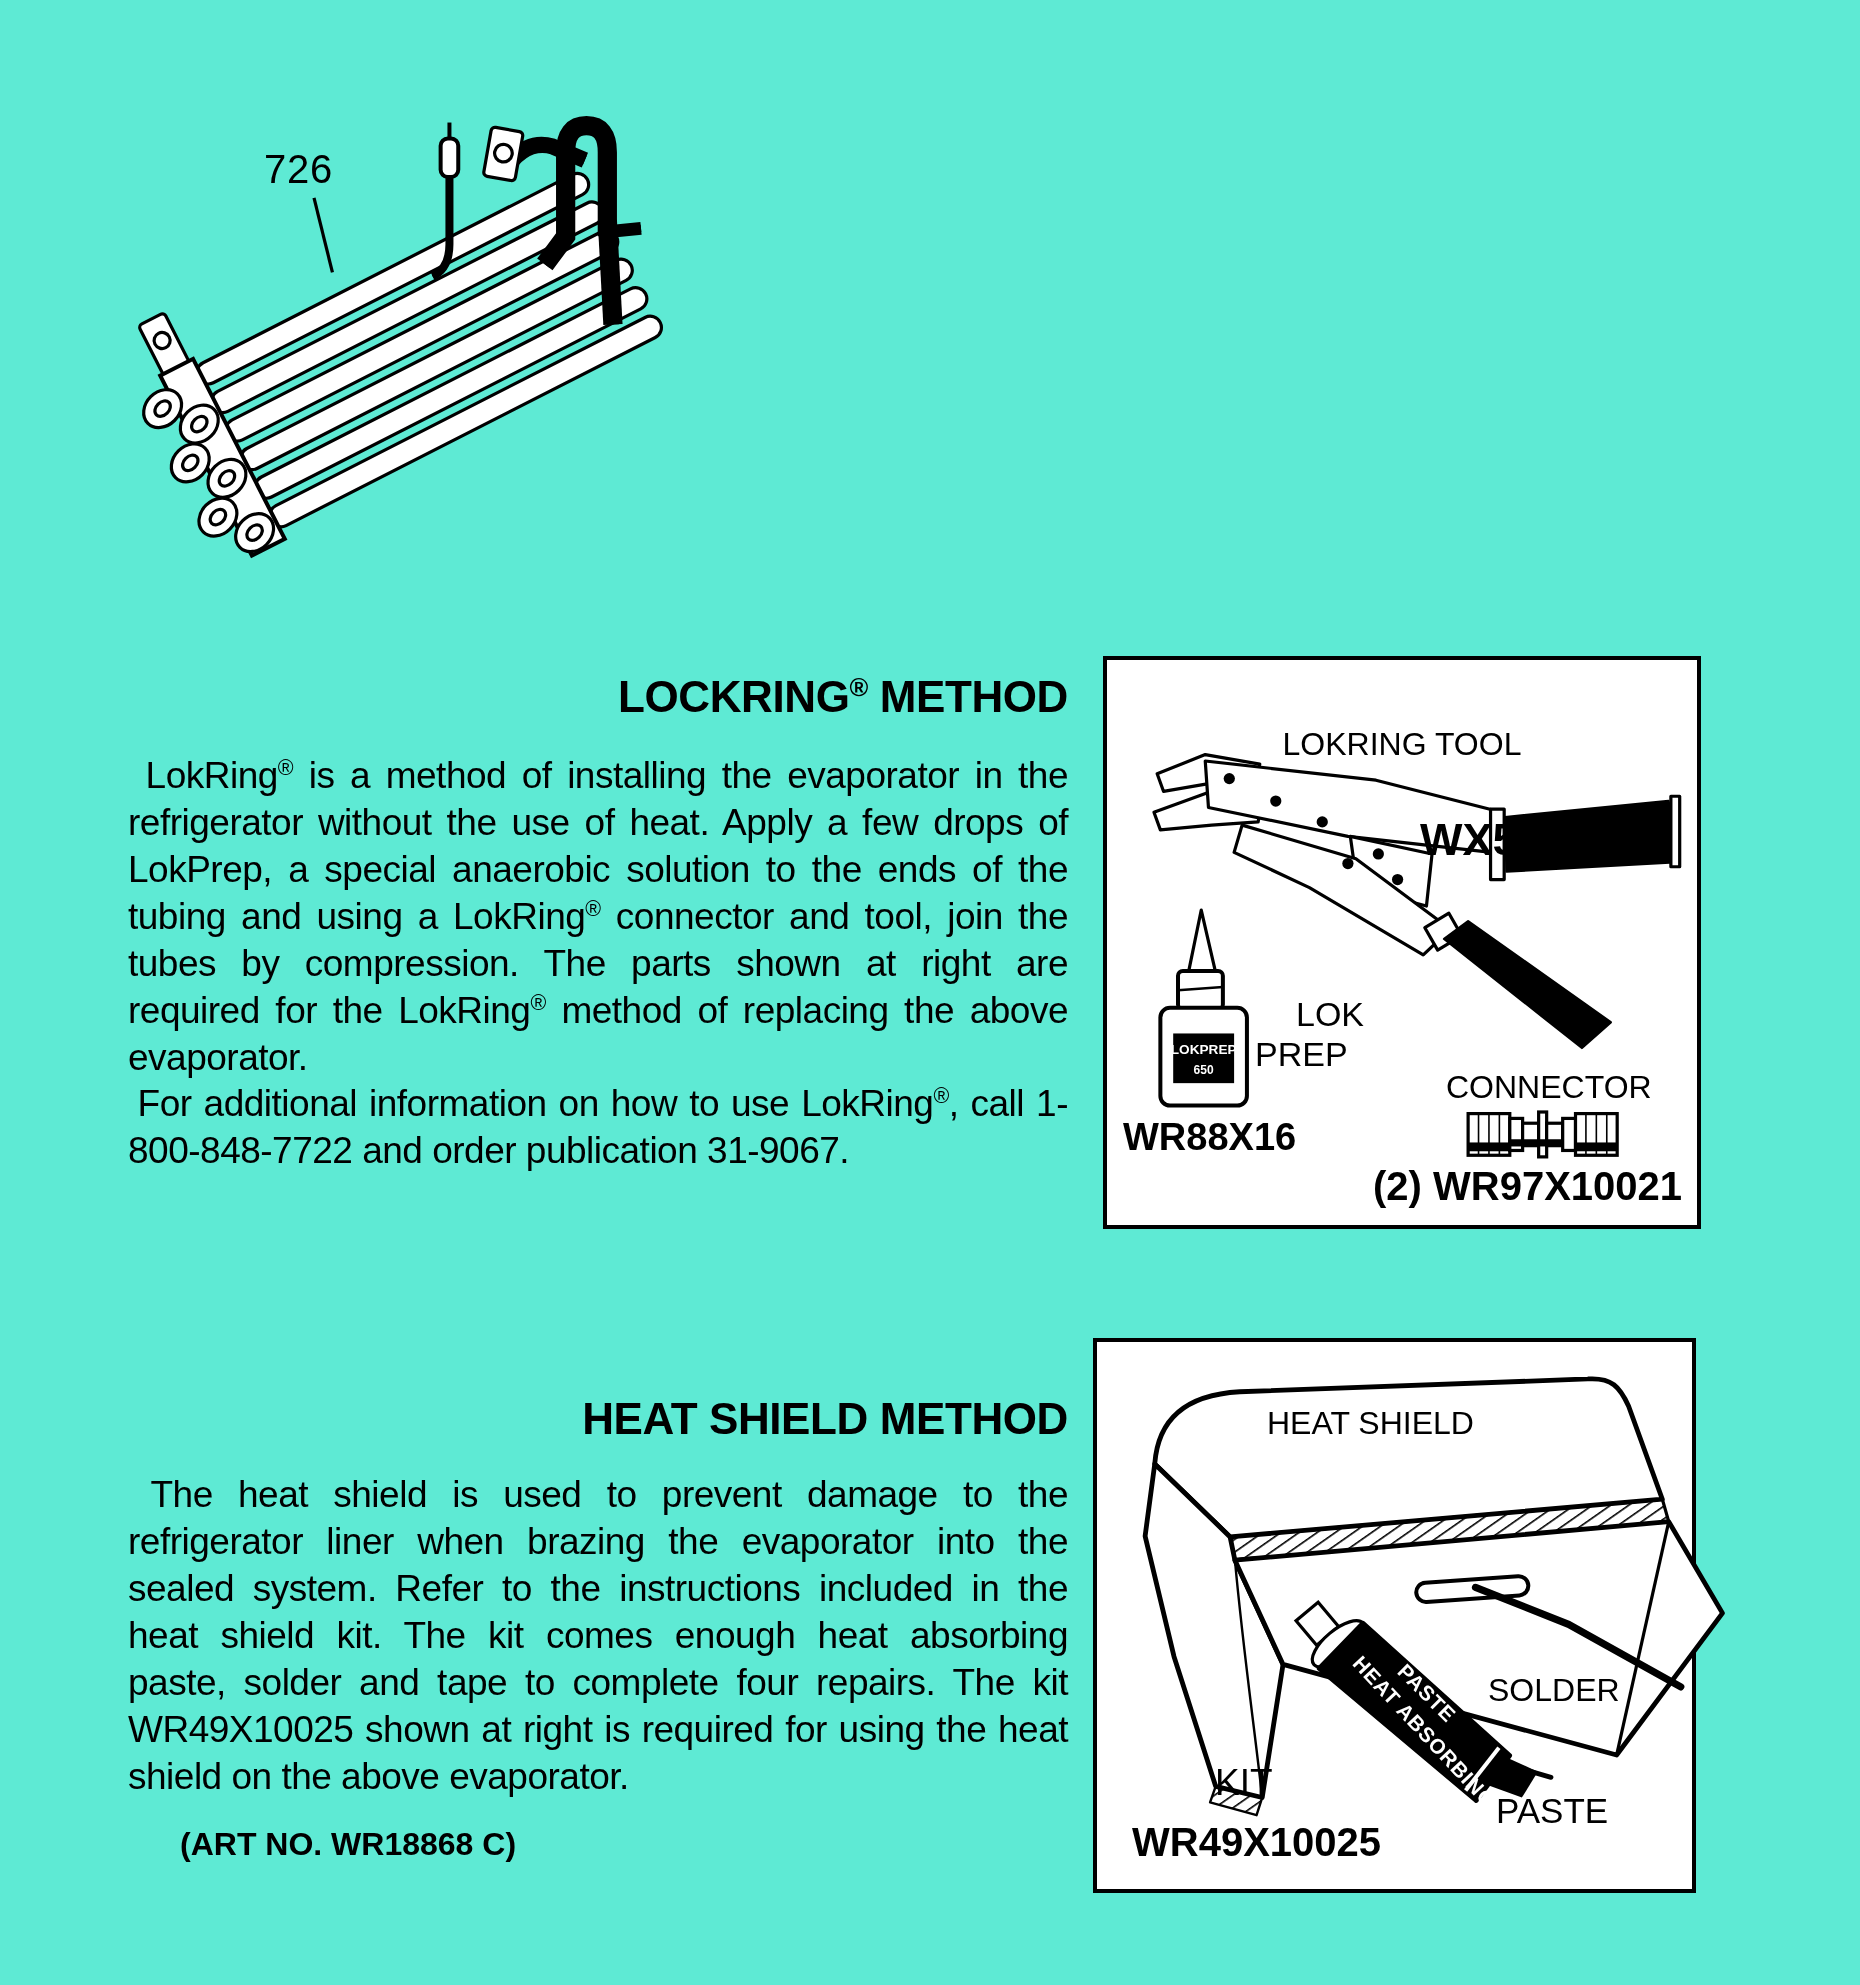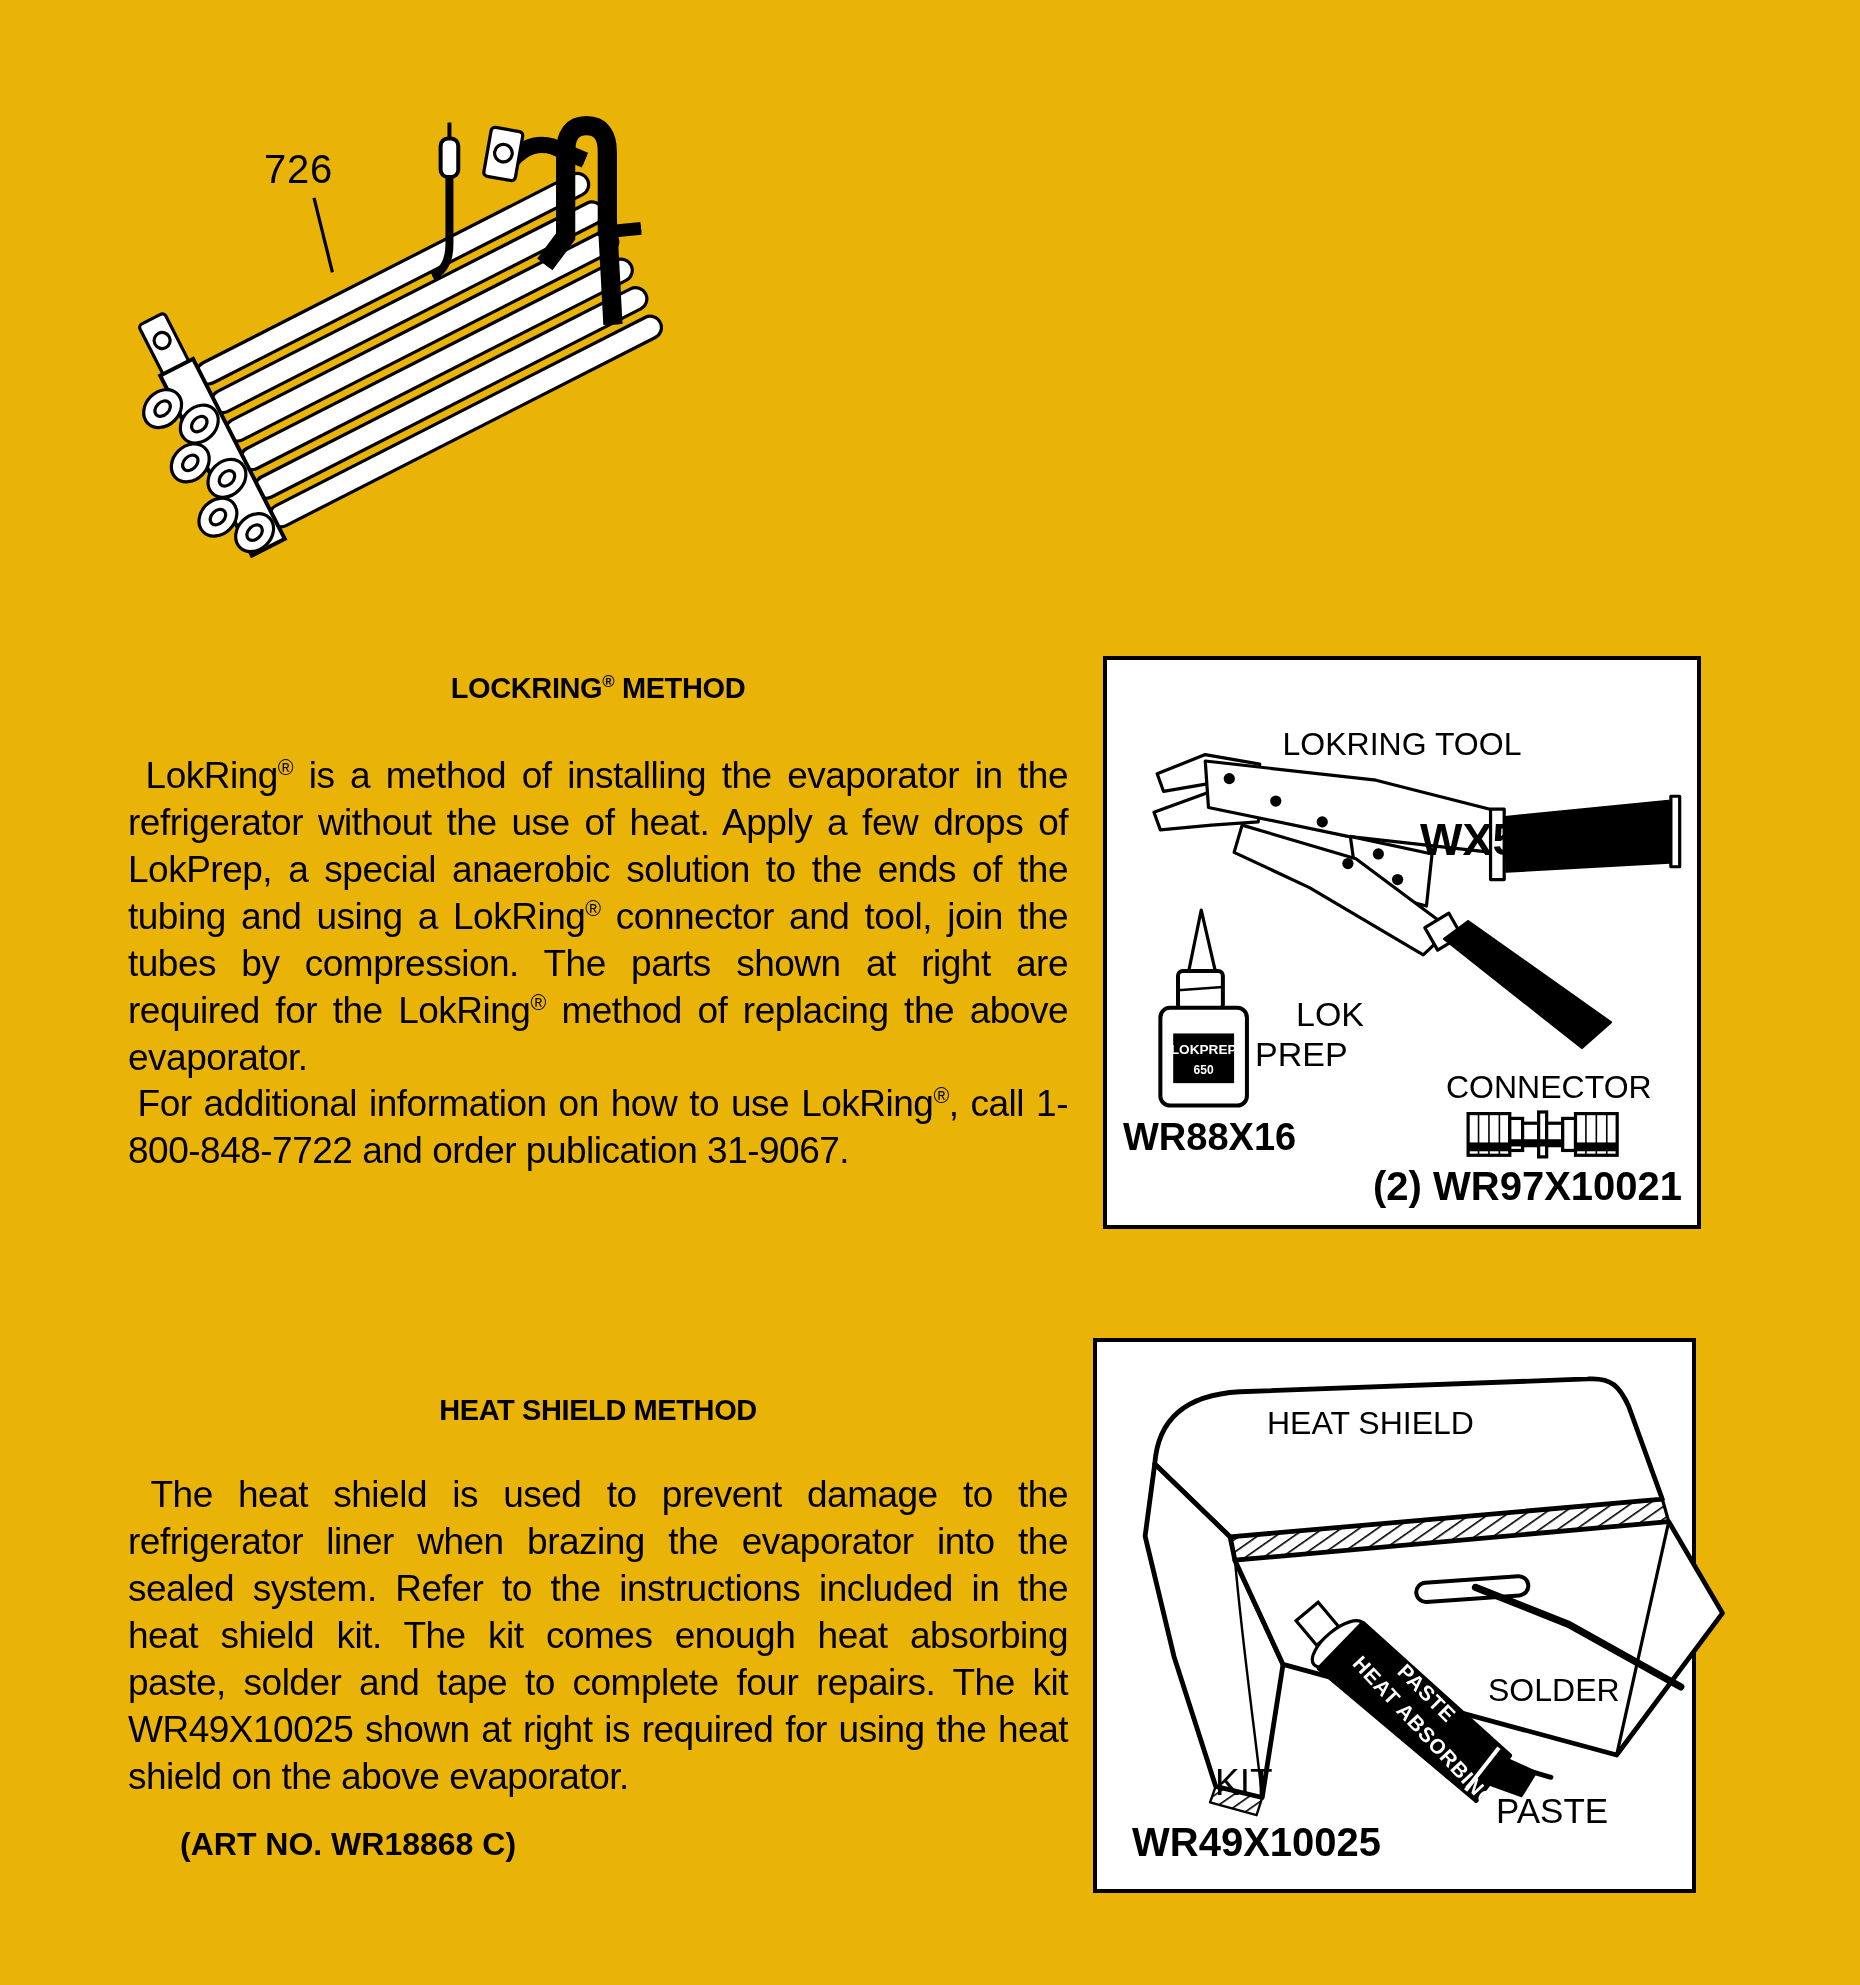--- a/index.html
+++ b/index.html
@@ -1,27 +1,27 @@
 <!DOCTYPE html>
 <html style="font-size:13px"><head>
 <meta charset="utf-8">
 <style>
   html,body{margin:0;padding:0;background:#fff;}
   .page{
-    position:relative;width:1861px;height:1985px;background:#eab308;color:#000;
+    position:relative;width:1861px;height:1985px;background:#5eead4;color:#000;
     font-family:"Liberation Sans",sans-serif;overflow:hidden;
   }
   .abs{position:absolute;}
   .para{
     position:absolute;text-align:justify;font-size:37px;line-height:47px;
     letter-spacing:-0.5px;
   }
   .intro{line-height:53px;}
   .heading{
-    position:absolute;font-weight:bold;font-size:29px;text-align:center;
+    position:absolute;font-weight:bold;font-size:44px;text-align:right;
     letter-spacing:-0.4px;white-space:nowrap;
   }
   sup{font-size:58%;vertical-align:super;line-height:0;}
   .callout{position:absolute;font-size:40px;letter-spacing:0.8px;}
   .box{position:absolute;border:4px solid #000;background:#fff;}
   .lbl{position:absolute;font-size:32px;white-space:nowrap;letter-spacing:0px;}
   .lbl-center{position:absolute;left:0;right:0;text-align:center;font-size:32px;white-space:nowrap;margin-top:28px;}
   .part{font-weight:bold;}
   .part-lg{font-size:45px;}
   .part-md{font-size:38px;}

